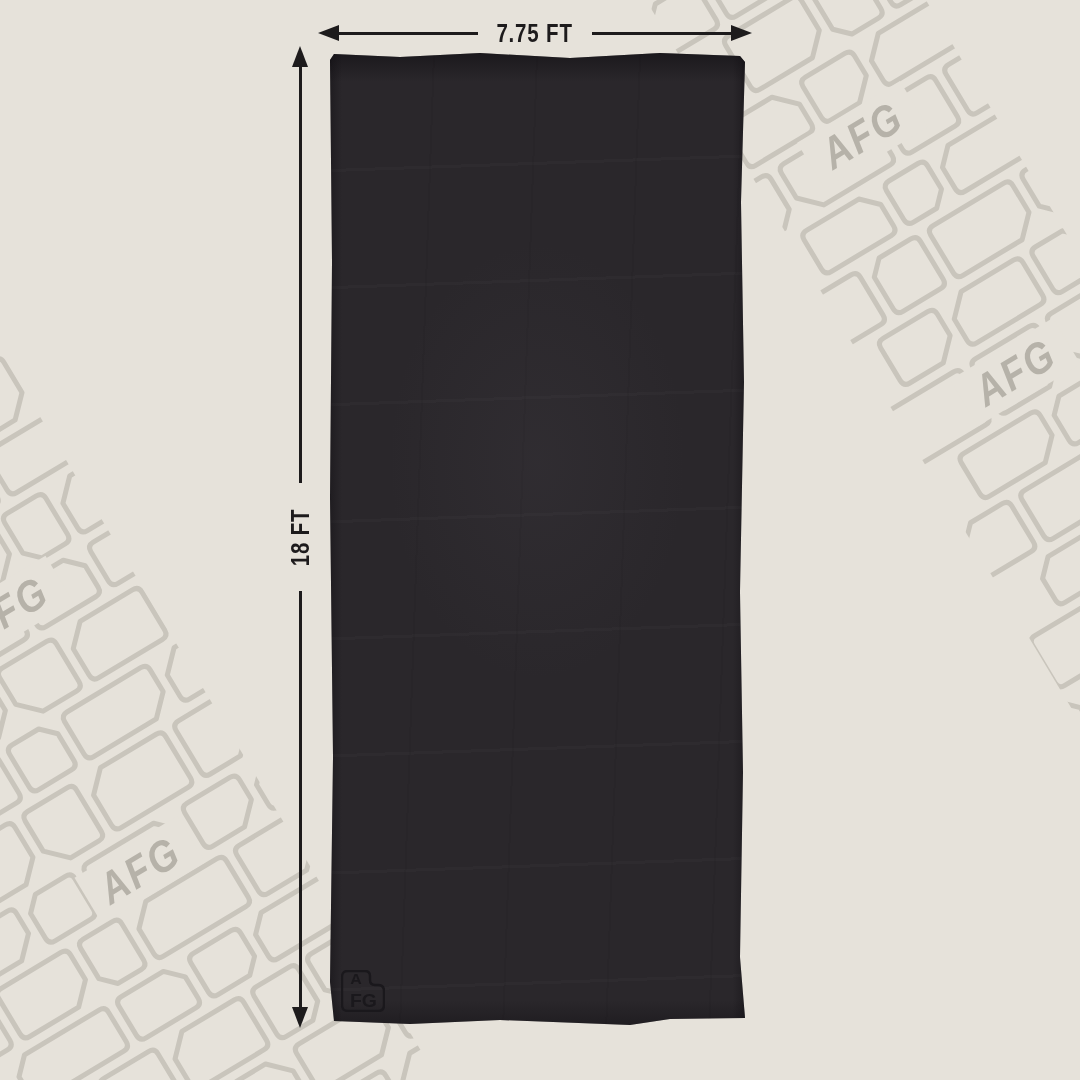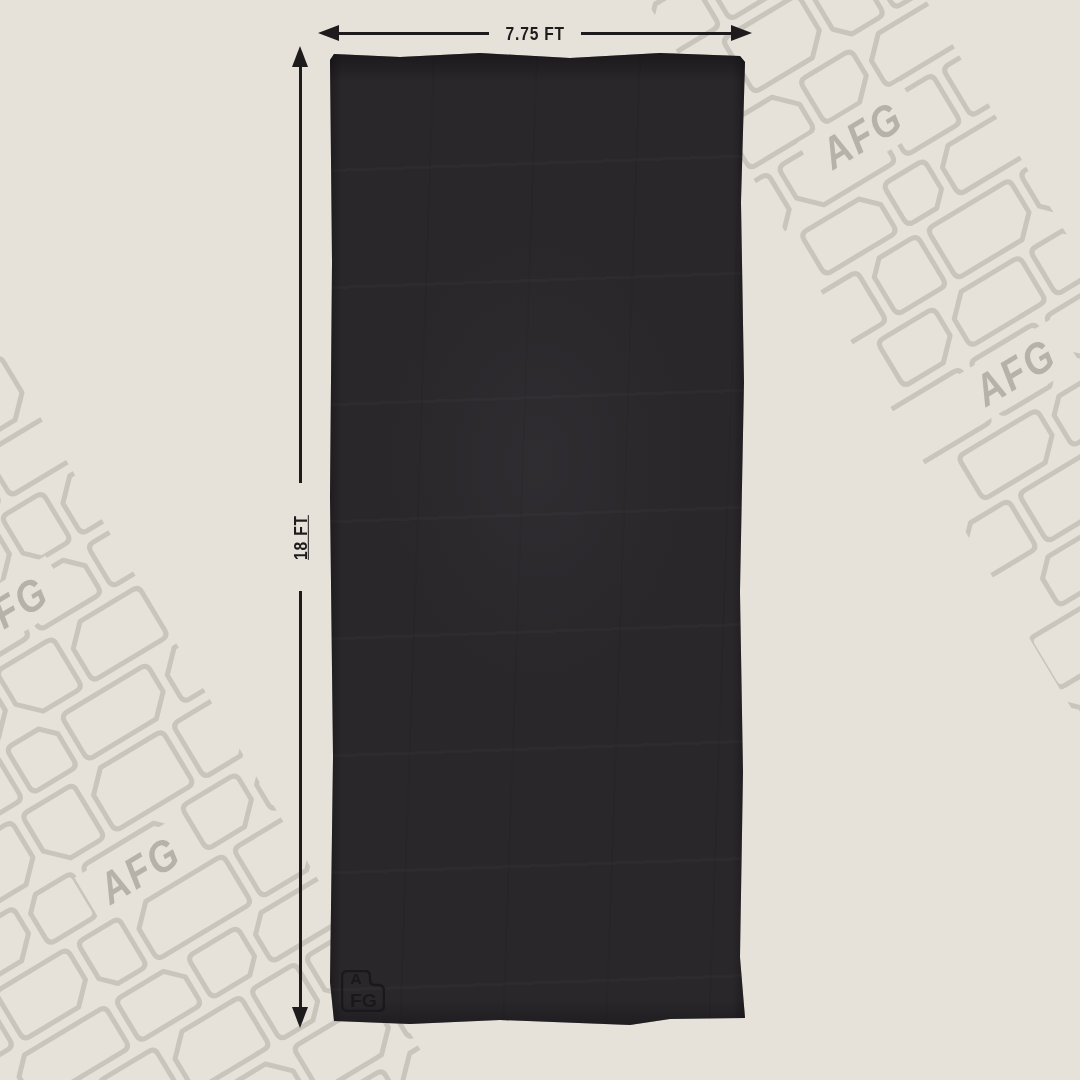--- a/index.html
+++ b/index.html
@@ -72,22 +72,22 @@
   .dim-h{left:318px;top:23px;width:434px;height:20px;flex-direction:row;}
   .dim-v{left:289px;top:46px;width:22px;height:982px;flex-direction:column;align-items:center;}
   .dim-line-h{flex:1;height:3px;background:var(--annotation);}
   .dim-line-v{flex:1;width:3px;background:var(--annotation);}
   .arr{width:0;height:0;}
   .arr-left {border-top:8px solid transparent;border-bottom:8px solid transparent;border-right:21px solid var(--annotation);}
   .arr-right{border-top:8px solid transparent;border-bottom:8px solid transparent;border-left:21px solid var(--annotation);}
   .arr-up   {border-left:8px solid transparent;border-right:8px solid transparent;border-bottom:21px solid var(--annotation);}
   .arr-down {border-left:8px solid transparent;border-right:8px solid transparent;border-top:21px solid var(--annotation);}
   .dim-label{
-    font-weight:700;font-size:19px;line-height:1;letter-spacing:1px;
-    padding:0 10px;white-space:nowrap;text-decoration:underline;
+    font-weight:700;font-size:25px;line-height:1;letter-spacing:1px;
+    padding:0 10px;white-space:nowrap;
   }
   .dim-label .cond{display:inline-block;transform:scaleX(.82);}
   .dim-label-v{height:108px;display:flex;align-items:center;justify-content:center;padding:0;}
   .dim-label-v .cond{transform:rotate(-90deg) scaleX(.82);}
 </style>
 </head>
 <body>
 
 <div class="stage">
 

